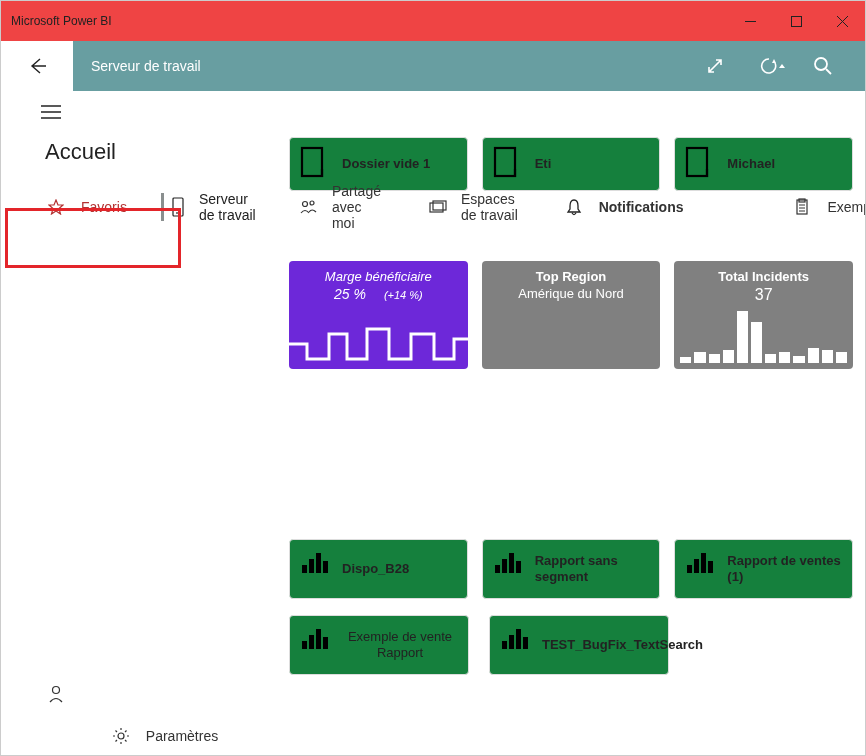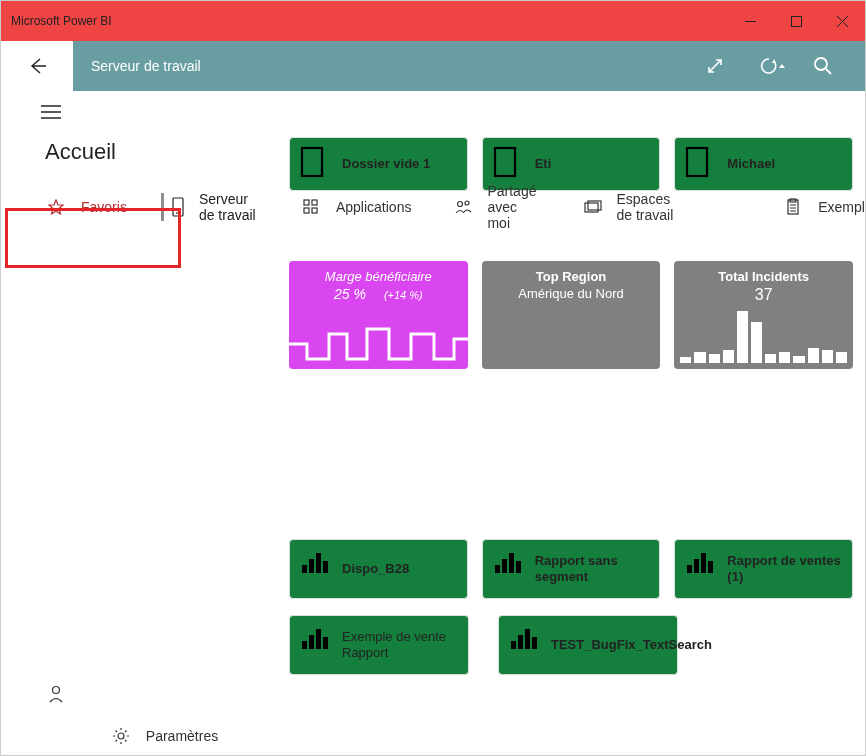--- a/index.html
+++ b/index.html
@@ -38,31 +38,31 @@
   .sidebar-footer .navitem { color: #bbb; height: 42px; }
   .sidebar-footer .navitem.settings { color: #333; justify-content: center; }
 
   
   .highlight-box { position: absolute; left: 4px; top: 207px; width: 176px; height: 60px; border: 3px solid #e3252a; pointer-events: none; }
 
   
   .content { flex: 1; padding: 46px 12px 0 6px; overflow: hidden; }
   .tilerow { display: flex; gap: 14px; margin-bottom: 70px; }
   .tilerow.reports { margin-bottom: 16px; gap: 14px; margin-top: 26px; }
-  .tilerow.reports2 { margin-bottom: 0; gap: 29px; }
+  .tilerow.reports2 { margin-bottom: 0; gap: 20px; text-align: center; }
   .tile { width: 180px; height: 54px; border: 1px solid #ddd; border-radius: 4px; display: flex; align-items: center; padding: 0 10px; background: #15803d; }
   .tile .ficon { width: 32px; height: 36px; margin-right: 10px; flex-shrink: 0; }
   .tile .tlabel { font-size: 13px; font-weight: 600; color: #222; line-height: 1.25; }
   .tile.report { height: 60px; }
   .tile.report .ficon { width: 32px; }
 
   
   .kpirow { display: flex; gap: 14px; margin-bottom: 170px; }
   .kpi { width: 180px; height: 108px; border-radius: 4px; color: #fff; padding: 8px 6px; position: relative; overflow: hidden; }
-  .kpi.yellow { background: #d946ef; }
+  .kpi.yellow { background: #6d28d9; }
   .kpi.gray { background: #808080; }
   .kpi .ktitle { font-size: 13px; text-align: center; }
   .kpi .kval { font-size: 14px; text-align: center; margin-top: 2px; }
   .kpi .kval .delta { font-size: 11px; margin-left: 18px; }
   .kpi .kbig { font-size: 16px; text-align: center; margin-top: 2px; font-weight: 400; }
   .kpi.yellow .ktitle, .kpi.yellow .kval { font-style: italic; }
 
   
   .spark { position: absolute; left: 0; right: 0; bottom: 0; height: 60px; }
   .bars { position: absolute; left: 6px; right: 6px; bottom: 6px; height: 64px; display: flex; align-items: flex-end; gap: 3px; justify-content: center; }
@@ -149,31 +149,20 @@
       <div class="navitem selected">
         <span class="icon">
           <svg width="14" height="20" viewBox="0 0 14 20">
               <rect x="2" y="1" width="10" height="18" rx="1" fill="none" stroke="#222" stroke-width="1.2"></rect>
               <line x1="5" y1="16" x2="9" y2="16" stroke="#222" stroke-width="1.2"></line>
             </svg>
         </span>
         <span>Serveur de travail</span>
       </div>
 
-      <div class="navitem">
-        <span class="icon">
-          <svg width="16" height="16" viewBox="0 0 16 16">
-              <rect x="1" y="1" width="5" height="5" fill="none" stroke="#333" stroke-width="1.2"></rect>
-              <rect x="9" y="1" width="5" height="5" fill="none" stroke="#333" stroke-width="1.2"></rect>
-              <rect x="1" y="9" width="5" height="5" fill="none" stroke="#333" stroke-width="1.2"></rect>
-              <rect x="9" y="9" width="5" height="5" fill="none" stroke="#333" stroke-width="1.2"></rect>
-            </svg>
-        </span>
-        <span>Applications</span>
-      </div>
 
       <div class="navitem">
         <span class="icon">
           <svg width="18" height="16" viewBox="0 0 18 16">
               <circle cx="5" cy="5" r="2.5" fill="none" stroke="#333" stroke-width="1.2"></circle>
               <circle cx="12" cy="4" r="2" fill="none" stroke="#333" stroke-width="1.2"></circle>
               <path d="M1 14 Q5 9 9 14 M9 13 Q12 9 16 13" fill="none" stroke="#333" stroke-width="1.2"></path>
             </svg>
         </span>
         <span>Partagé avec moi</span>
@@ -182,20 +171,28 @@
       <div class="navitem">
         <span class="icon">
           <svg width="18" height="14" viewBox="0 0 18 14">
               <rect x="1" y="3" width="13" height="9" fill="none" stroke="#333" stroke-width="1.2"></rect>
               <rect x="4" y="1" width="13" height="9" fill="none" stroke="#333" stroke-width="1.2"></rect>
             </svg>
         </span>
         <span>Espaces de travail</span>
       </div>
 
+      <div class="navitem bold">
+        <span class="icon">
+          <svg width="16" height="18" viewBox="0 0 16 18">
+              <path d="M8 2 Q12 2 12 8 L12 11 L14 14 L2 14 L4 11 L4 8 Q4 2 8 2 Z M6 15 Q8 18 10 15" fill="none" stroke="#222" stroke-width="1.3"></path>
+            </svg>
+        </span>
+        <span>Notifications</span>
+      </div>
 
       <div class="divider"></div>
 
       <div class="navitem">
         <span class="icon">
           <svg width="14" height="18" viewBox="0 0 14 18">
               <rect x="2" y="2" width="10" height="14" fill="none" stroke="#333" stroke-width="1.2"></rect>
               <rect x="4" y="1" width="6" height="3" fill="none" stroke="#333" stroke-width="1.2"></rect>
               <line x1="4" y1="7" x2="10" y2="7" stroke="#333"></line>
               <line x1="4" y1="10" x2="10" y2="10" stroke="#333"></line>

